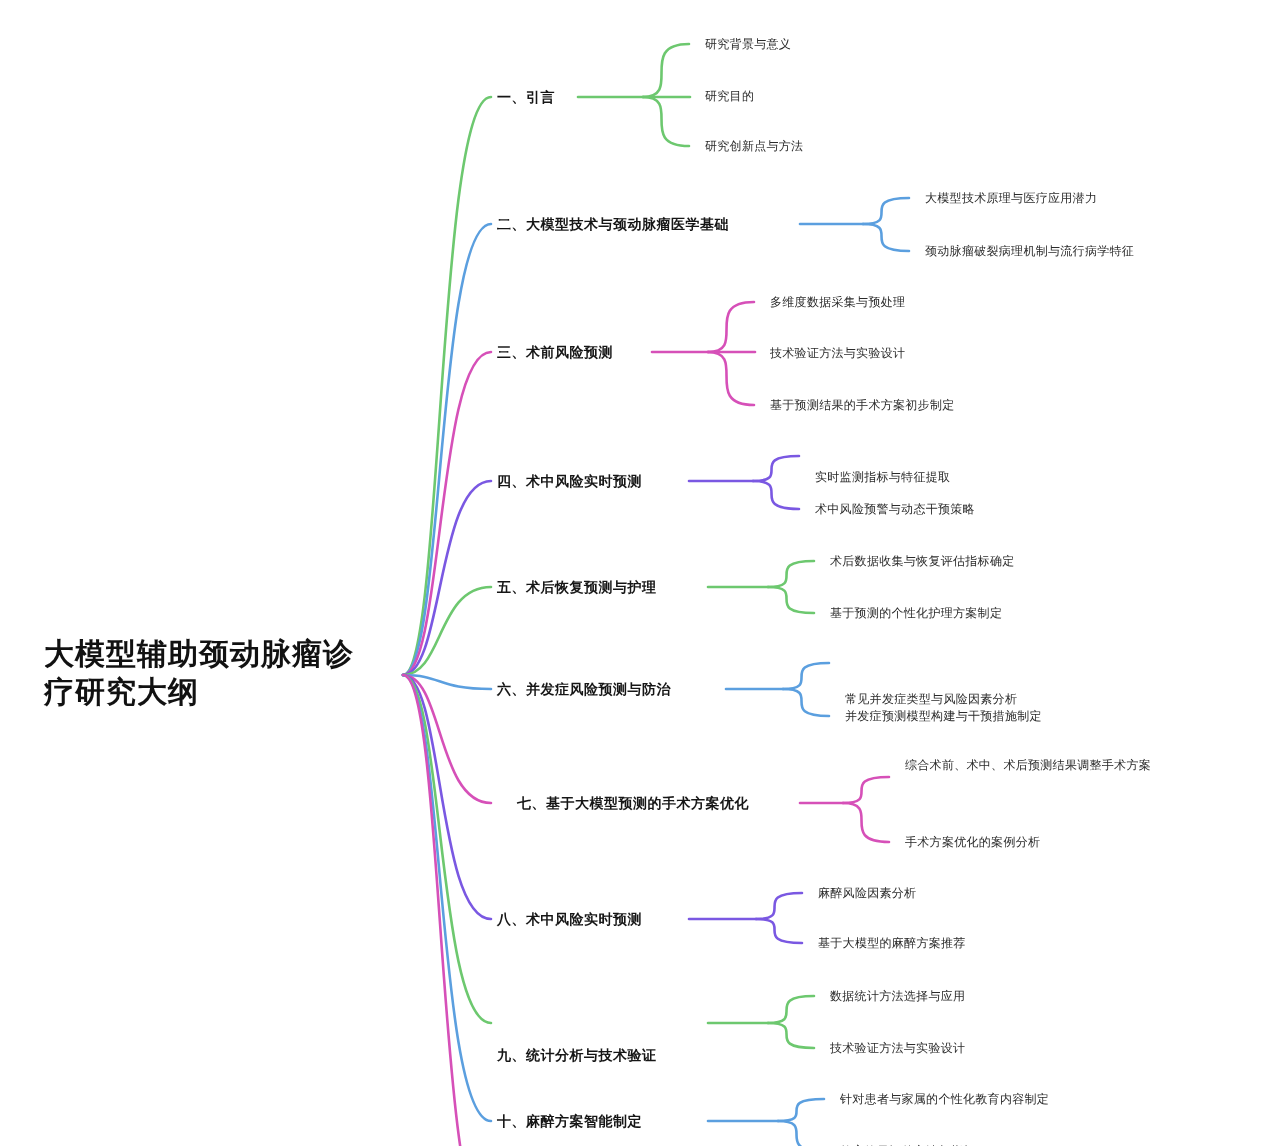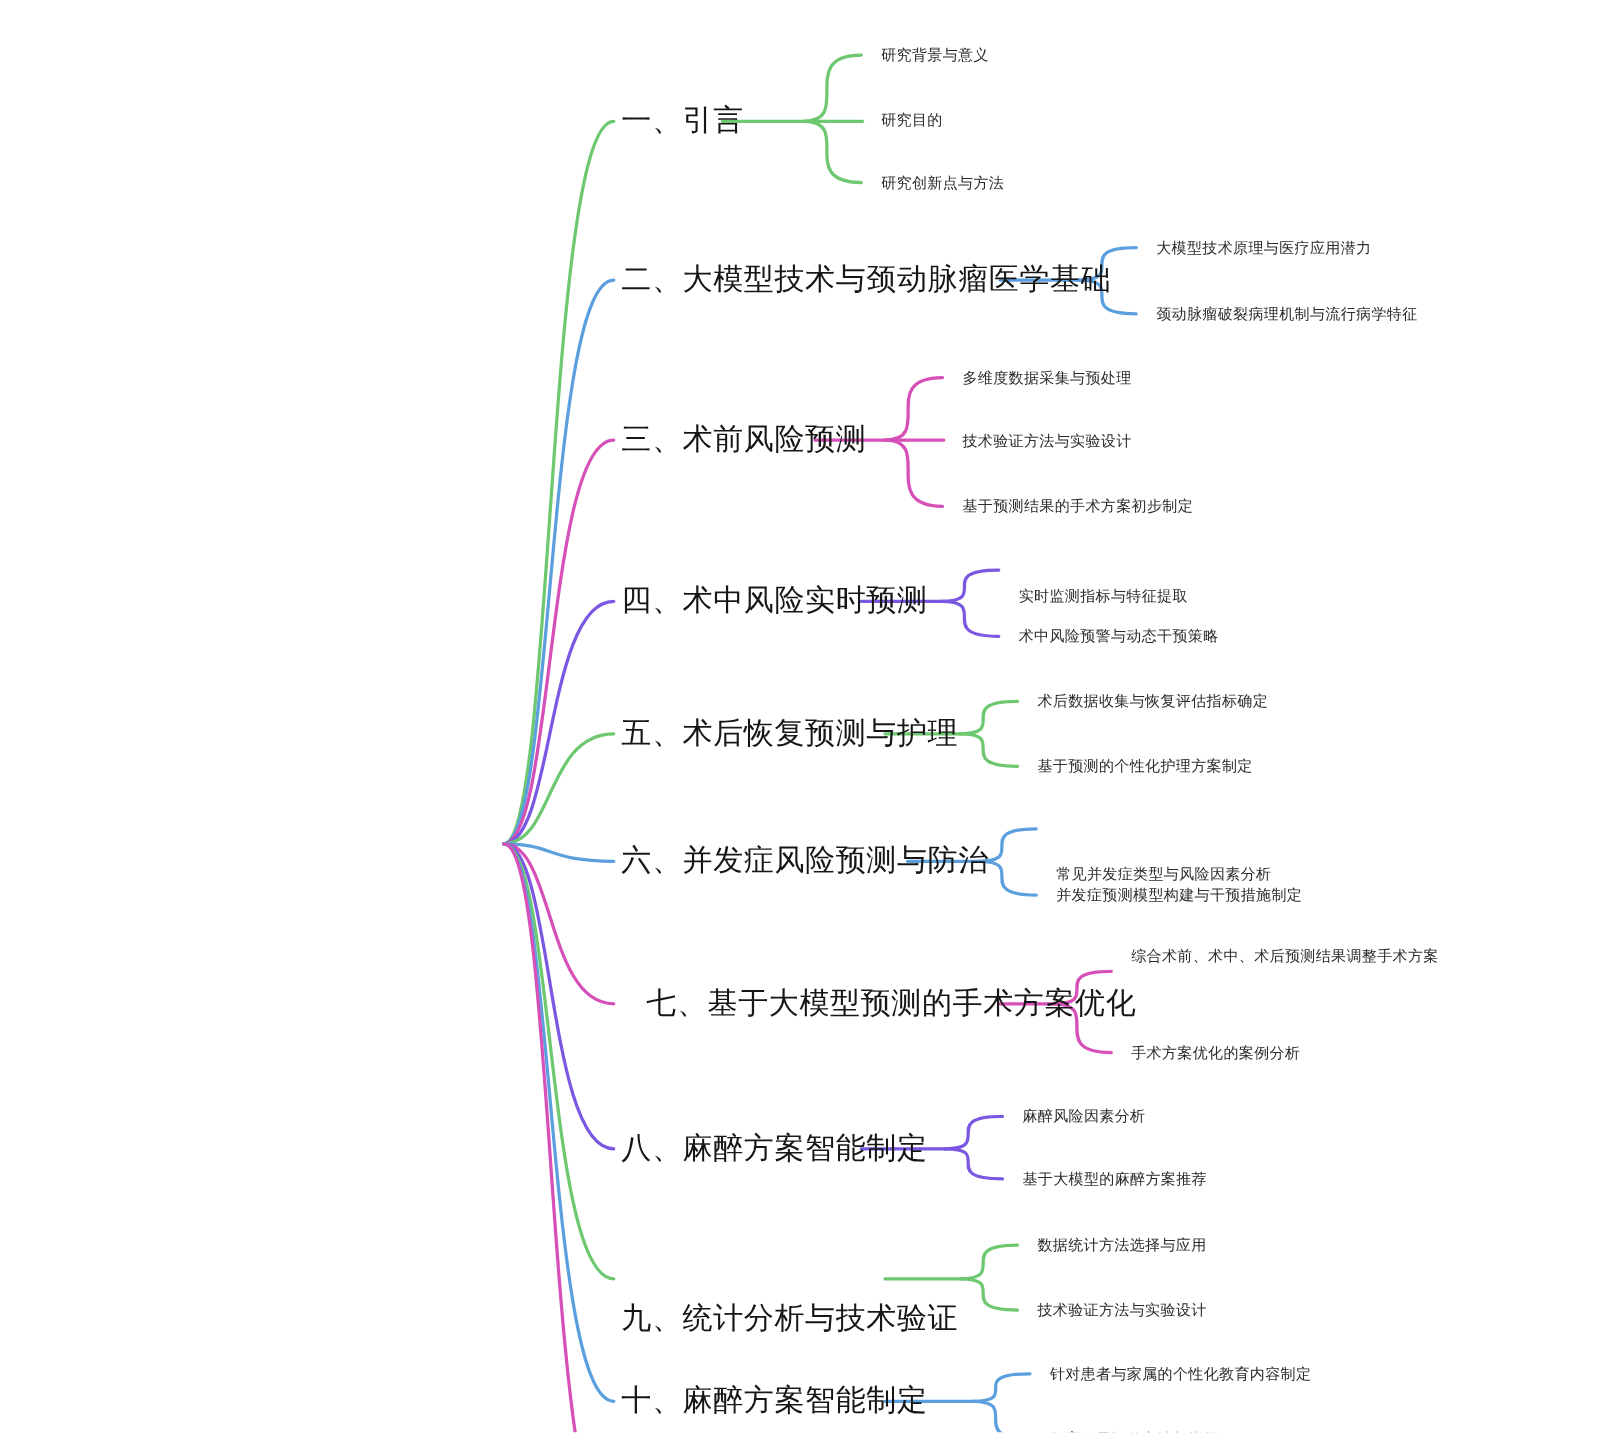--- a/index.html
+++ b/index.html
@@ -6,21 +6,21 @@
   .stage{
     position:relative;width:1280px;height:1146px;background:#ffffff;
     overflow:hidden;font-family:"Liberation Sans",sans-serif;
   }
   #curves{position:absolute;left:0;top:0;}
   .root-label{
     position:absolute;left:44px;top:635px;width:315px;
     font-size:30px;font-weight:bold;color:#111;line-height:38px;letter-spacing:1px;
   }
   .branch-label{
-    position:absolute;font-size:24px;font-weight:normal;color:#161616;
+    position:absolute;font-size:14px;font-weight:bold;color:#161616;
     line-height:26px;white-space:nowrap;letter-spacing:.5px;
   }
   .child-label{
     position:absolute;font-size:12px;font-weight:400;color:#2b2b2b;
     line-height:24px;white-space:nowrap;letter-spacing:.3px;
   }
   .child-label.wrap{white-space:normal;line-height:23px;width:320px;}
 </style>
 </head>
 <body>
@@ -64,20 +64,21 @@
       <path d="M403,675 C443,675 437,1023 491,1023" fill="none" stroke="#6dc86f" stroke-width="2.6" stroke-linecap="round"></path>
       <path d="M708,1023 L768,1023" fill="none" stroke="#6dc86f" stroke-width="2.6" stroke-linecap="round"></path>
       <path d="M768,1023 C808,1023 762,996 814,996" fill="none" stroke="#6dc86f" stroke-width="2.6" stroke-linecap="round"></path>
       <path d="M768,1023 C808,1023 762,1048 814,1048" fill="none" stroke="#6dc86f" stroke-width="2.6" stroke-linecap="round"></path>
       <path d="M403,675 C443,675 437,1121 491,1121" fill="none" stroke="#5b9fdf" stroke-width="2.6" stroke-linecap="round"></path>
       <path d="M708,1121 L778,1121" fill="none" stroke="#5b9fdf" stroke-width="2.6" stroke-linecap="round"></path>
       <path d="M778,1121 C818,1121 772,1099 824,1099" fill="none" stroke="#5b9fdf" stroke-width="2.6" stroke-linecap="round"></path>
       <path d="M778,1121 C818,1121 772,1151 824,1151" fill="none" stroke="#5b9fdf" stroke-width="2.6" stroke-linecap="round"></path>
       <path d="M403,675 C445,675 436,1235 492,1235" fill="none" stroke="#d650b8" stroke-width="2.6" stroke-linecap="round"></path>
     </svg>
+  <div class="root-label">大模型辅助颈动脉瘤诊疗研究大纲</div>
   <div id="labels">
       <div class="branch-label" style="left: 497px; top: 84px;">一、引言</div>
       <div class="child-label" style="left: 705px; top: 32px;">研究背景与意义</div>
       <div class="child-label" style="left: 705px; top: 84px;">研究目的</div>
       <div class="child-label" style="left: 705px; top: 134px;">研究创新点与方法</div>
       <div class="branch-label" style="left: 497px; top: 211px;">二、大模型技术与颈动脉瘤医学基础</div>
       <div class="child-label" style="left: 925px; top: 186px;">大模型技术原理与医疗应用潜力</div>
       <div class="child-label" style="left: 925px; top: 239px;">颈动脉瘤破裂病理机制与流行病学特征</div>
       <div class="branch-label" style="left: 497px; top: 339px;">三、术前风险预测</div>
       <div class="child-label" style="left: 770px; top: 290px;">多维度数据采集与预处理</div>
@@ -88,21 +89,21 @@
       <div class="child-label" style="left: 815px; top: 497px;">术中风险预警与动态干预策略</div>
       <div class="branch-label" style="left: 497px; top: 574px;">五、术后恢复预测与护理</div>
       <div class="child-label" style="left: 830px; top: 549px;">术后数据收集与恢复评估指标确定</div>
       <div class="child-label" style="left: 830px; top: 601px;">基于预测的个性化护理方案制定</div>
       <div class="branch-label" style="left: 497px; top: 676px;">六、并发症风险预测与防治</div>
       <div class="child-label" style="left: 845px; top: 651px; margin-top: 36px;">常见并发症类型与风险因素分析</div>
       <div class="child-label" style="left: 845px; top: 704px;">并发症预测模型构建与干预措施制定</div>
       <div class="branch-label" style="left: 517px; top: 790px;">七、基于大模型预测的手术方案优化</div>
       <div class="child-label wrap" style="left: 905px; top: 754px;">综合术前、术中、术后预测结果调整手术方案</div>
       <div class="child-label" style="left: 905px; top: 830px;">手术方案优化的案例分析</div>
-      <div class="branch-label" style="left: 497px; top: 906px;">八、麻醉方案智能制定</div>
+      <div class="branch-label" style="left: 497px; top: 906px;">八、术中风险实时预测</div>
       <div class="child-label" style="left: 818px; top: 881px;">麻醉风险因素分析</div>
       <div class="child-label" style="left: 818px; top: 931px;">基于大模型的麻醉方案推荐</div>
       <div class="branch-label" style="left: 497px; top: 1042px;">九、统计分析与技术验证</div>
       <div class="child-label" style="left: 830px; top: 984px;">数据统计方法选择与应用</div>
       <div class="child-label" style="left: 830px; top: 1036px;">技术验证方法与实验设计</div>
       <div class="branch-label" style="left: 497px; top: 1108px;">十、麻醉方案智能制定</div>
       <div class="child-label" style="left: 840px; top: 1087px;">针对患者与家属的个性化教育内容制定</div>
       <div class="child-label" style="left: 840px; top: 1139px;">教育效果评估方法与指标</div>
     </div>
 </div>

